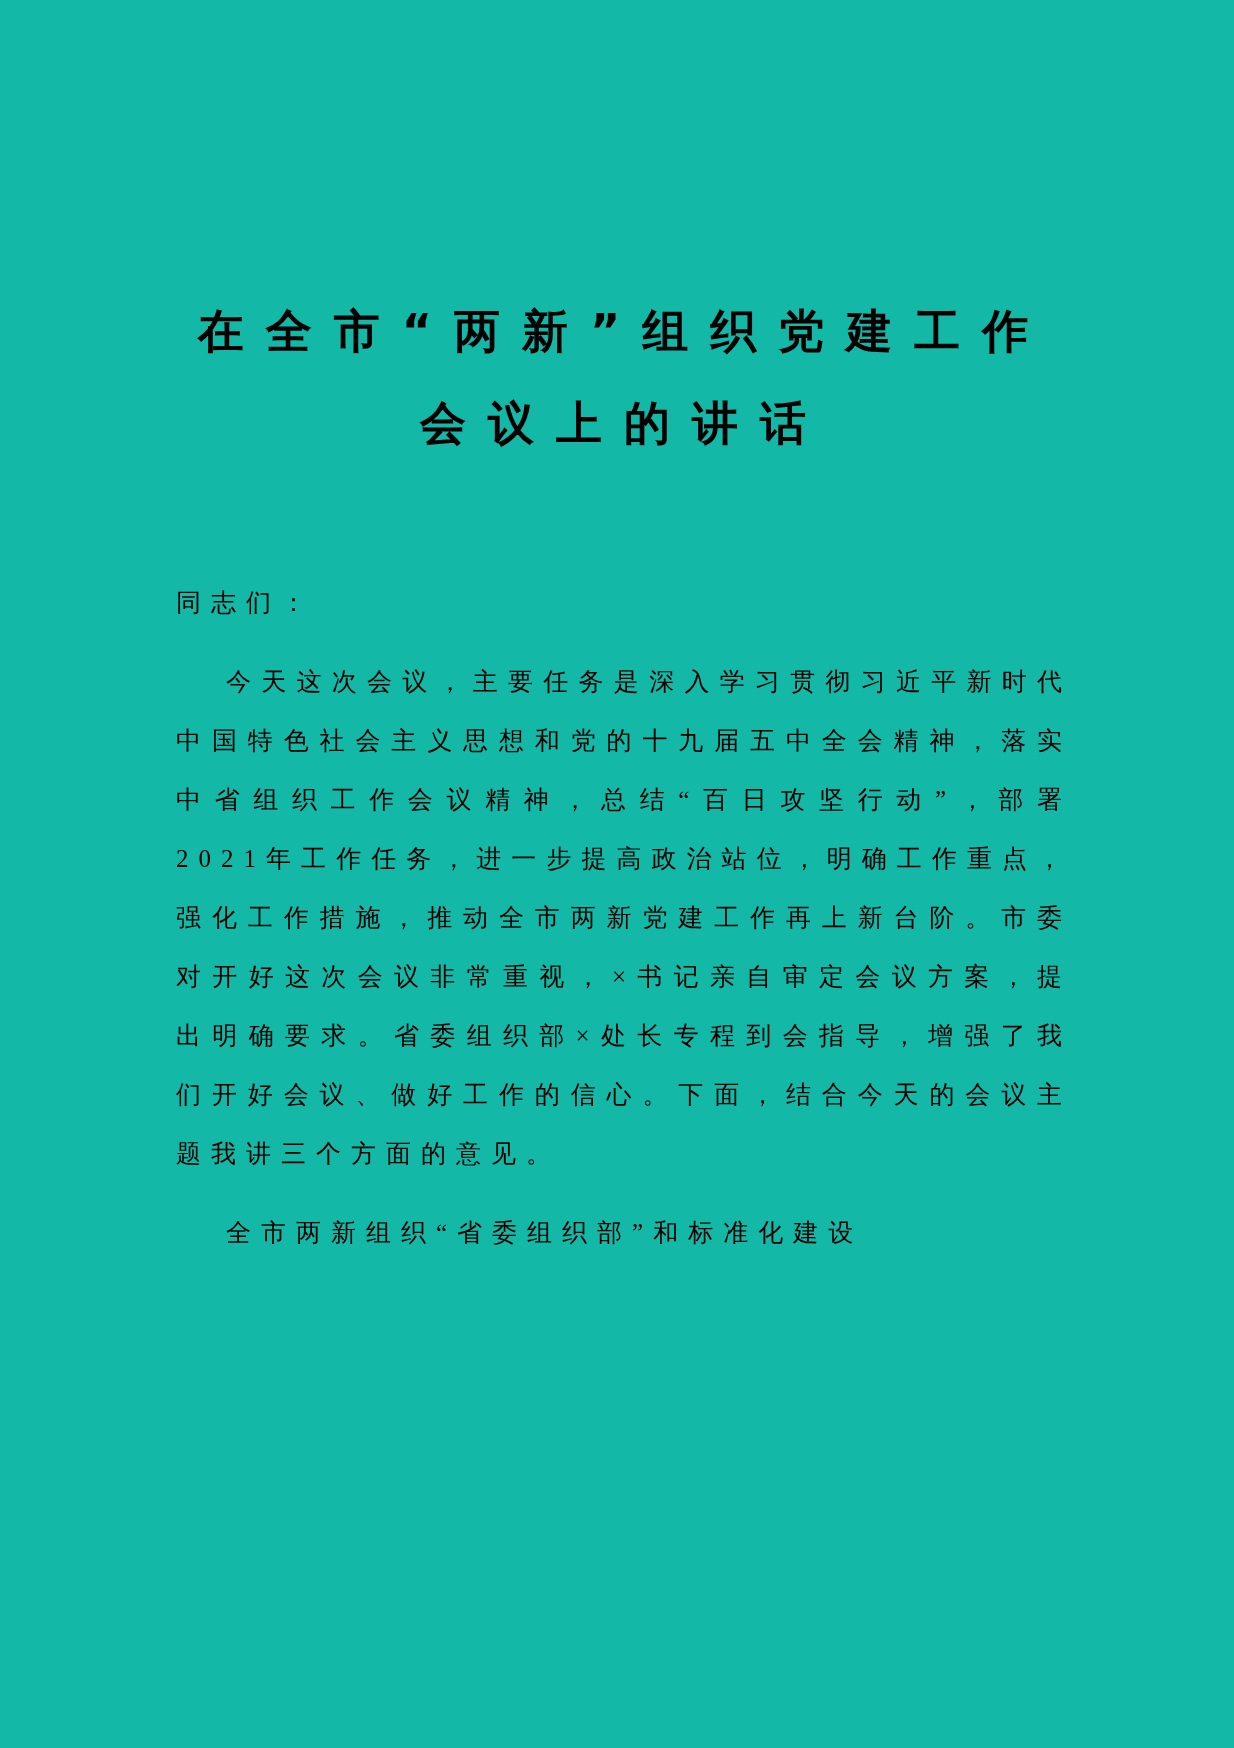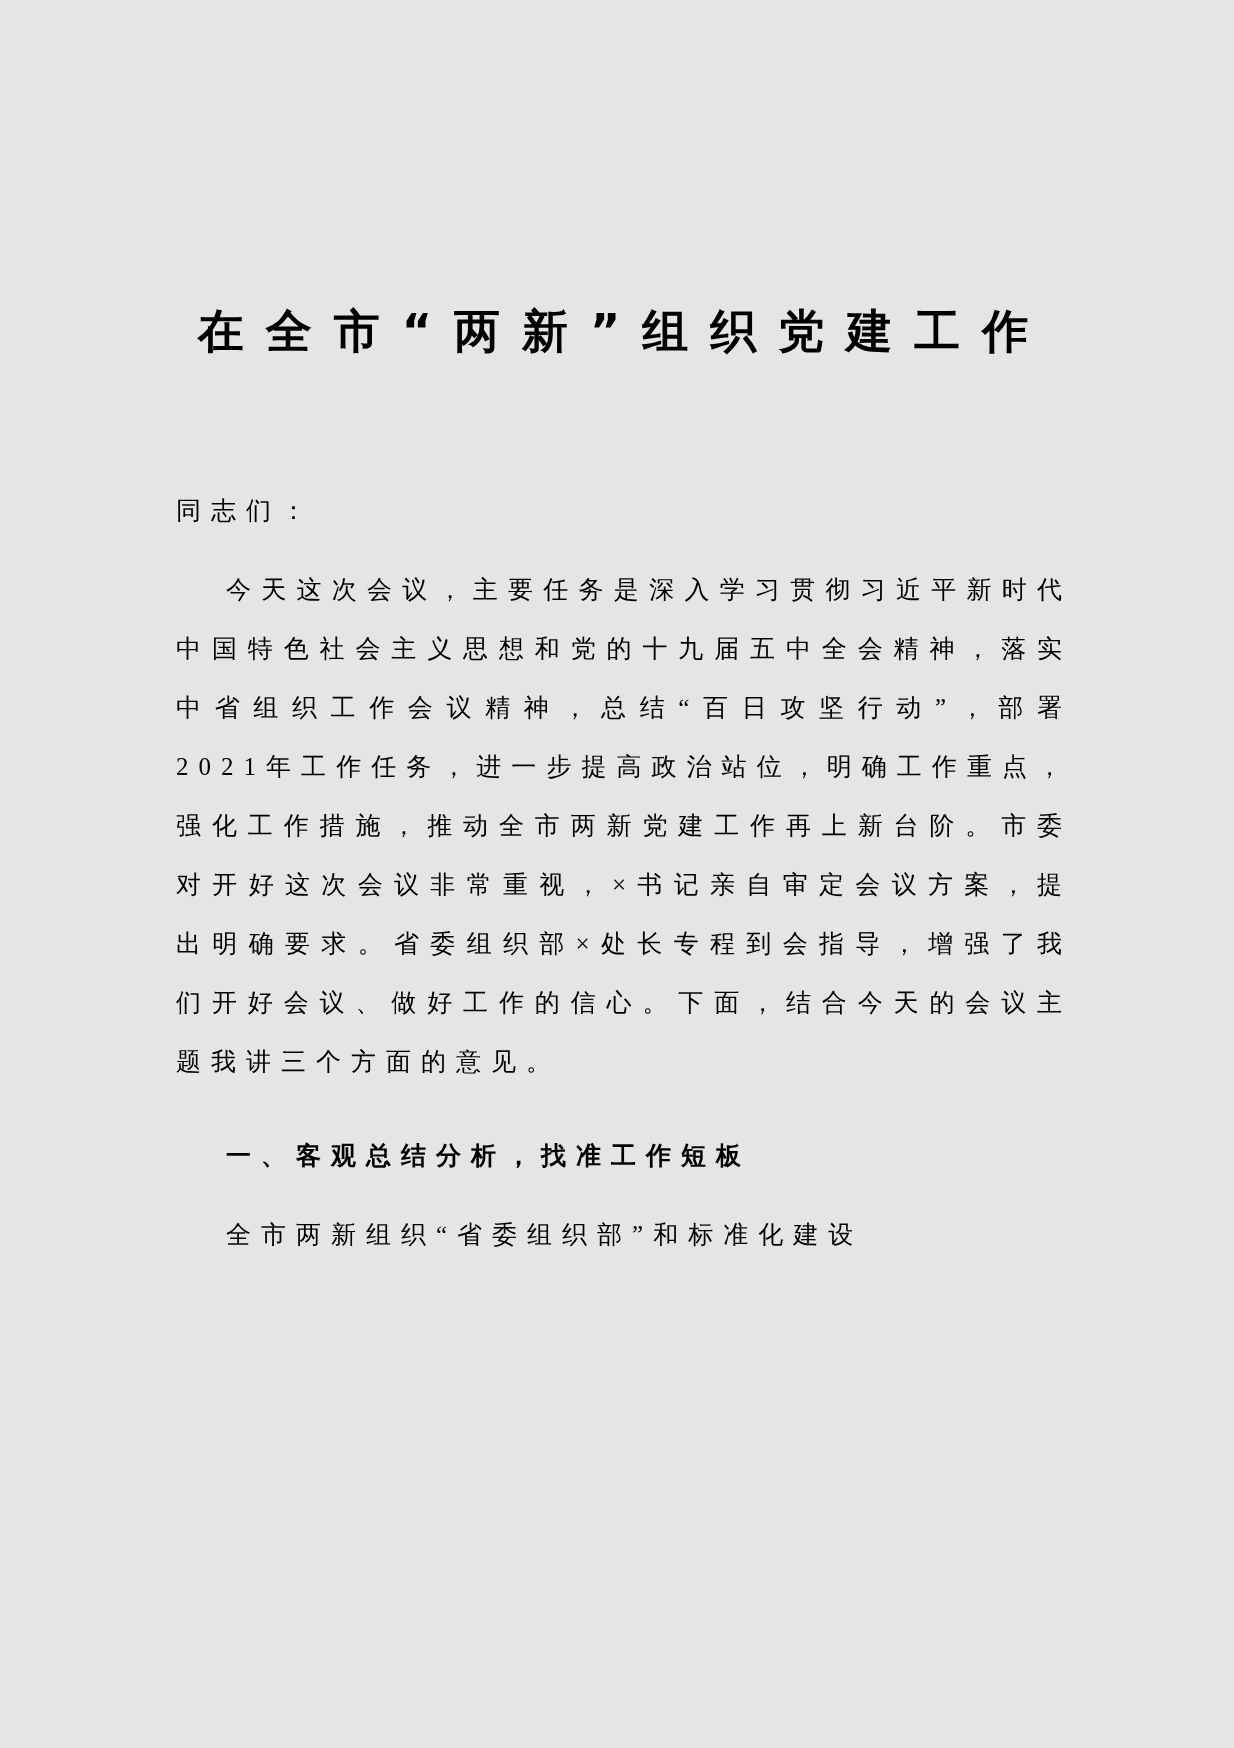--- a/index.html
+++ b/index.html
@@ -6,21 +6,21 @@
     margin: 0;
     padding: 0;
     background: #ffffff;
   }
   .page {
     position: relative;
     width: 1234px;
     height: 1748px;
     box-sizing: border-box;
     padding: 0 162px 0 176px;
-    background: #e5e5e5;
+    background: #14b8a6;
     color: #000000;
     overflow: hidden;
   }
   
   .doc-title {
     padding-top: 285px;
   }
   .title-line {
     font-family: "DejaVu Sans", sans-serif;
     font-weight: bold;
@@ -53,22 +53,22 @@
     font-weight: bold;
     letter-spacing: 10px;
   }
 </style>
 </head>
 <body>
 
 <div class="page">
   <header class="doc-title">
     <div class="title-line">在全市“两新”组织党建工作</div>
+    <div class="title-line">会议上的讲话</div>
   </header>
   <main class="doc-body">
     <p class="salutation">同志们：</p>
     <div id="paragraphs">
         <p class="body">今天这次会议，主要任务是深入学习贯彻习近平新时代中国特色社会主义思想和党的十九届五中全会精神，落实中省组织工作会议精神，总结“百日攻坚行动”，部署2021年工作任务，进一步提高政治站位，明确工作重点，强化工作措施，推动全市两新党建工作再上新台阶。市委对开好这次会议非常重视，×书记亲自审定会议方案，提出明确要求。省委组织部×处长专程到会指导，增强了我们开好会议、做好工作的信心。下面，结合今天的会议主题我讲三个方面的意见。</p>
-        <p class="heading">一、客观总结分析，找准工作短板</p>
         <p class="body">全市两新组织“省委组织部”和标准化建设</p>
       </div>
   </main>
 </div>
 
 </body></html>

